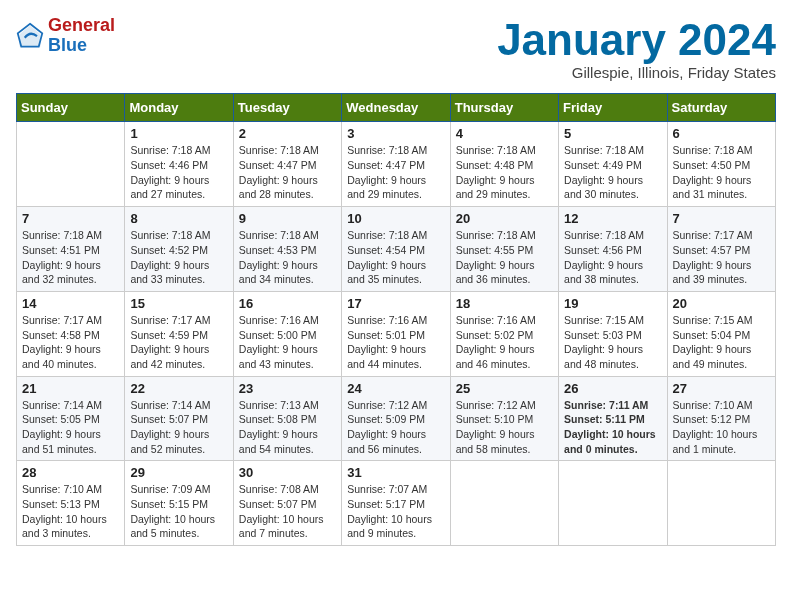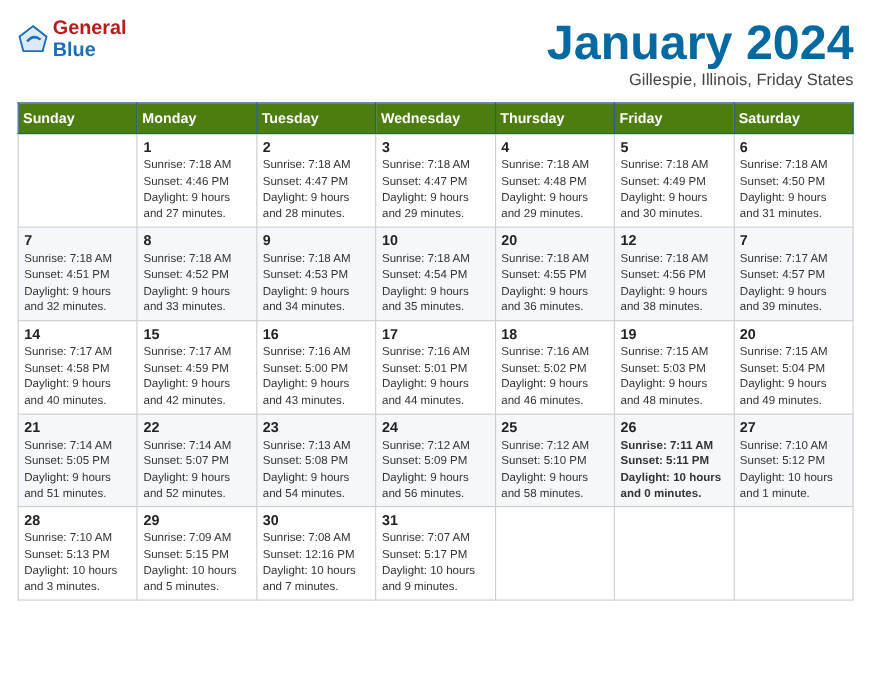--- a/index.html
+++ b/index.html
@@ -325,21 +325,21 @@
         <td>
           <span class="day-num">29</span>
           <div class="day-info" style="white-space: pre-line;">Sunrise: 7:09 AM
 Sunset: 5:15 PM
 Daylight: 10 hours
 and 5 minutes.</div>
         </td>
         <td>
           <span class="day-num">30</span>
           <div class="day-info" style="white-space: pre-line;">Sunrise: 7:08 AM
-Sunset: 12:16 PM
+Sunset: 5:07 PM
 Daylight: 10 hours
 and 7 minutes.</div>
         </td>
         <td>
           <span class="day-num">31</span>
           <div class="day-info" style="white-space: pre-line;">Sunrise: 7:07 AM
 Sunset: 5:17 PM
 Daylight: 10 hours
 and 9 minutes.</div>
         </td>

